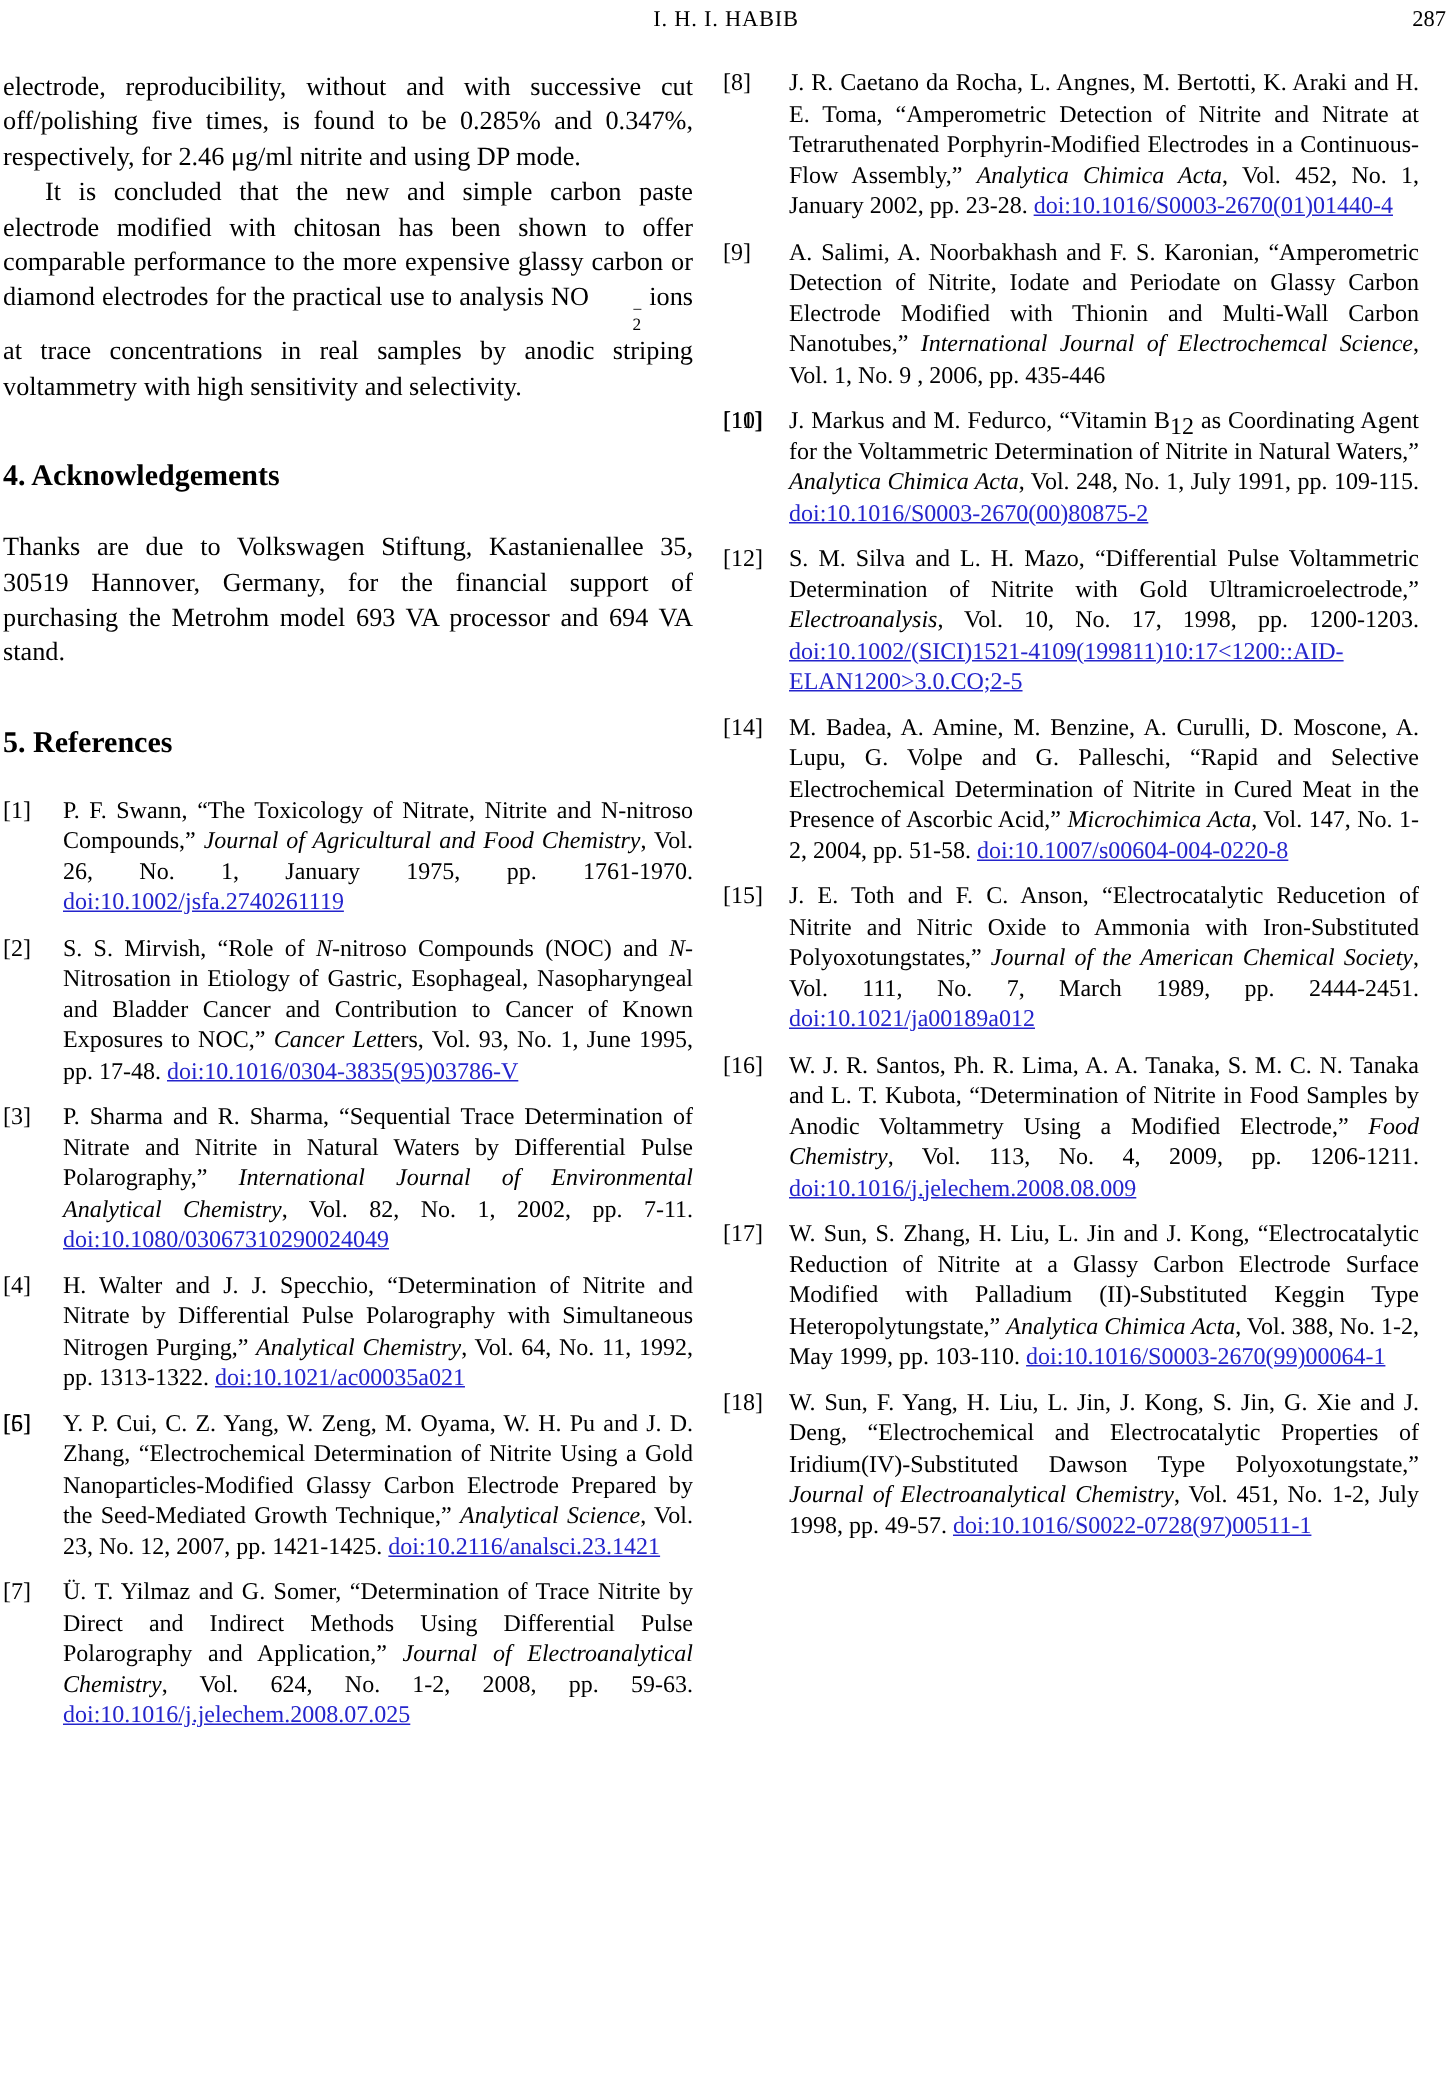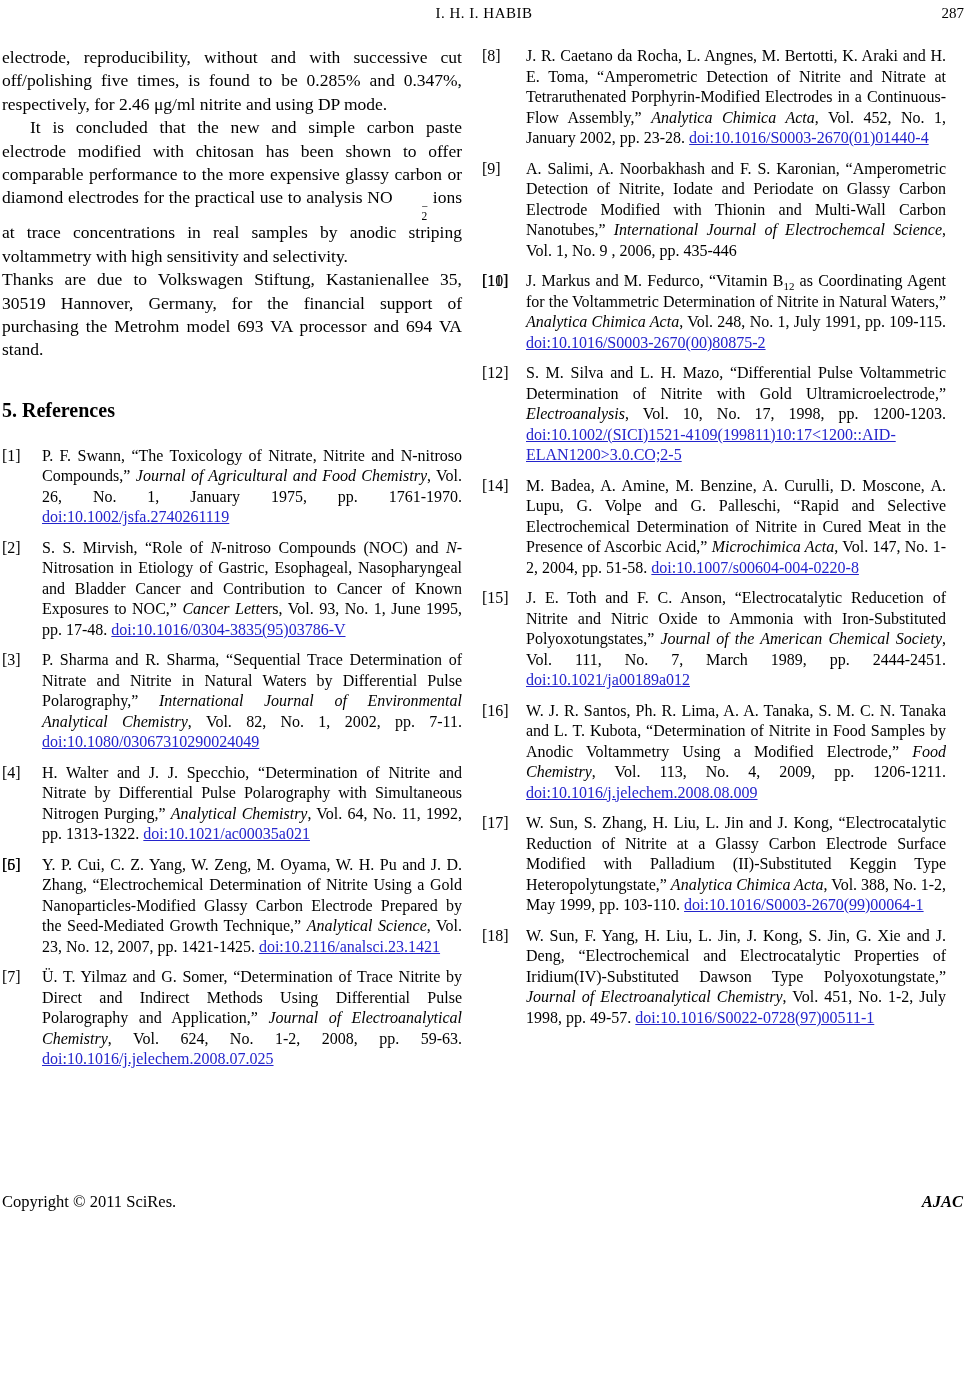--- a/index.html
+++ b/index.html
@@ -50,21 +50,21 @@
     padding-left:40px;
     margin-bottom:10px;
     text-align:justify;
     overflow-wrap:break-word;
   }
   .ref-list.wide-indent .ref { padding-left:44px; }
   .ref-num { position:absolute; left:0; top:0; }
 
   a.doi { color:#2424cc; text-decoration:underline; cursor:pointer; }
   em { font-style:italic; }
-  sub.small-sub { font-size:11px; line-height:0; }
+  sub.small-sub { font-size:16px; line-height:0; }
 
   .chem-stack {
     display:inline-flex;
     flex-direction:column;
     font-size:11.5px;
     line-height:9.5px;
     vertical-align:-7px;
     margin-left:1px;
   }
 
@@ -91,20 +91,21 @@
 
   <div class="columns">
 
     <div class="col-left">
       <p class="body-text">electrode, reproducibility, without and with successive cut off/polishing five times, is found to be 0.285% and 0.347%, respectively, for 2.46 μg/ml nitrite and using DP mode.</p>
       <p class="body-text indent">It is concluded that the new and simple carbon paste electrode modified with chitosan has been shown to offer comparable performance to the more expensive glassy carbon or diamond electrodes for the practical use to analysis <span><span>NO</span><span class="chem-stack">
               <span>−</span>
               <span>2</span>
             </span></span> ions at trace concentrations in real samples by anodic striping voltammetry with high sensitivity and selectivity.</p>
 
+      <h2 class="section-heading">4. Acknowledgements</h2>
       <p class="body-text">Thanks are due to Volkswagen Stiftung, Kastanienallee 35, 30519 Hannover, Germany, for the financial support of purchasing the Metrohm model 693 VA processor and 694 VA stand.</p>
 
       <h2 class="section-heading">5. References</h2>
       <div class="ref-list" id="refs-left">
           <div class="ref"><span class="ref-num">[1]</span><span>P. F. Swann, “The Toxicology of Nitrate, Nitrite and N-nitroso Compounds,” <em>Journal of Agricultural and Food Chemistry</em>, Vol. 26, No. 1, January 1975, pp. 1761-1970. <a class="doi" href="#">doi:10.1002/jsfa.2740261119</a></span></div>
           <div class="ref"><span class="ref-num">[2]</span><span>S. S. Mirvish, “Role of <em>N</em>-nitroso Compounds (NOC) and <em>N</em>-Nitrosation in Etiology of Gastric, Esophageal, Nasopharyngeal and Bladder Cancer and Contribution to Cancer of Known Exposures to NOC,” <em>Cancer Lett</em>ers, Vol. 93, No. 1, June 1995, pp. 17-48. <a class="doi" href="#">doi:10.1016/0304-3835(95)03786-V</a></span></div>
           <div class="ref"><span class="ref-num">[3]</span><span>P. Sharma and R. Sharma, “Sequential Trace Determination of Nitrate and Nitrite in Natural Waters by Differential Pulse Polarography,” <em>International Journal of Environmental Analytical Chemistry</em>, Vol. 82, No. 1, 2002, pp. 7-11. <a class="doi" href="#">doi:10.1080/03067310290024049</a></span></div>
           <div class="ref"><span class="ref-num">[4]</span><span>H. Walter and J. J. Specchio, “Determination of Nitrite and Nitrate by Differential Pulse Polarography with Simultaneous Nitrogen Purging,” <em>Analytical Chemistry</em>, Vol. 64, No. 11, 1992, pp. 1313-1322. <a class="doi" href="#">doi:10.1021/ac00035a021</a></span></div>
           <div class="ref"><span class="ref-num">[5]</span></div>
           <div class="ref"><span class="ref-num">[6]</span><span>Y. P. Cui, C. Z. Yang, W. Zeng, M. Oyama, W. H. Pu and J. D. Zhang, “Electrochemical Determination of Nitrite Using a Gold Nanoparticles-Modified Glassy Carbon Electrode Prepared by the Seed-Mediated Growth Technique,” <em>Analytical Science</em>, Vol. 23, No. 12, 2007, pp. 1421-1425. <a class="doi" href="#">doi:10.2116/analsci.23.1421</a></span></div>
@@ -122,18 +123,14 @@
           <div class="ref"><span class="ref-num">[14]</span><span>M. Badea, A. Amine, M. Benzine, A. Curulli, D. Moscone, A. Lupu, G. Volpe and G. Palleschi, “Rapid and Selective Electrochemical Determination of Nitrite in Cured Meat in the Presence of Ascorbic Acid,” <em>Microchimica Acta</em>, Vol. 147, No. 1-2, 2004, pp. 51-58. <a class="doi" href="#">doi:10.1007/s00604-004-0220-8</a></span></div>
           <div class="ref"><span class="ref-num">[15]</span><span>J. E. Toth and F. C. Anson, “Electrocatalytic Reducetion of Nitrite and Nitric Oxide to Ammonia with Iron-Substituted Polyoxotungstates,” <em>Journal of the American Chemical Society</em>, Vol. 111, No. 7, March 1989, pp. 2444-2451. <a class="doi" href="#">doi:10.1021/ja00189a012</a></span></div>
           <div class="ref"><span class="ref-num">[16]</span><span>W. J. R. Santos, Ph. R. Lima, A. A. Tanaka, S. M. C. N. Tanaka and L. T. Kubota, “Determination of Nitrite in Food Samples by Anodic Voltammetry Using a Modified Electrode,” <em>Food Chemistry</em>, Vol. 113, No. 4, 2009, pp. 1206-1211. <a class="doi" href="#">doi:10.1016/j.jelechem.2008.08.009</a></span></div>
           <div class="ref"><span class="ref-num">[17]</span><span>W. Sun, S. Zhang, H. Liu, L. Jin and J. Kong, “Electrocatalytic Reduction of Nitrite at a Glassy Carbon Electrode Surface Modified with Palladium (II)-Substituted Keggin Type Heteropolytungstate,” <em>Analytica Chimica Acta</em>, Vol. 388, No. 1-2, May 1999, pp. 103-110. <a class="doi" href="#">doi:10.1016/S0003-2670(99)00064-1</a></span></div>
           <div class="ref"><span class="ref-num">[18]</span><span>W. Sun, F. Yang, H. Liu, L. Jin, J. Kong, S. Jin, G. Xie and J. Deng, “Electrochemical and Electrocatalytic Properties of Iridium(IV)-Substituted Dawson Type Polyoxotungstate,” <em>Journal of Electroanalytical Chemistry</em>, Vol. 451, No. 1-2, July 1998, pp. 49-57. <a class="doi" href="#">doi:10.1016/S0022-0728(97)00511-1</a></span></div>
         </div>
     </div>
 
   </div>
 
-  <div class="page-footer">
-    <span>Copyright © 2011 SciRes.</span>
-    <span class="journal-abbr">AJAC</span>
-  </div>
 
 </div>
 
 </body></html>

